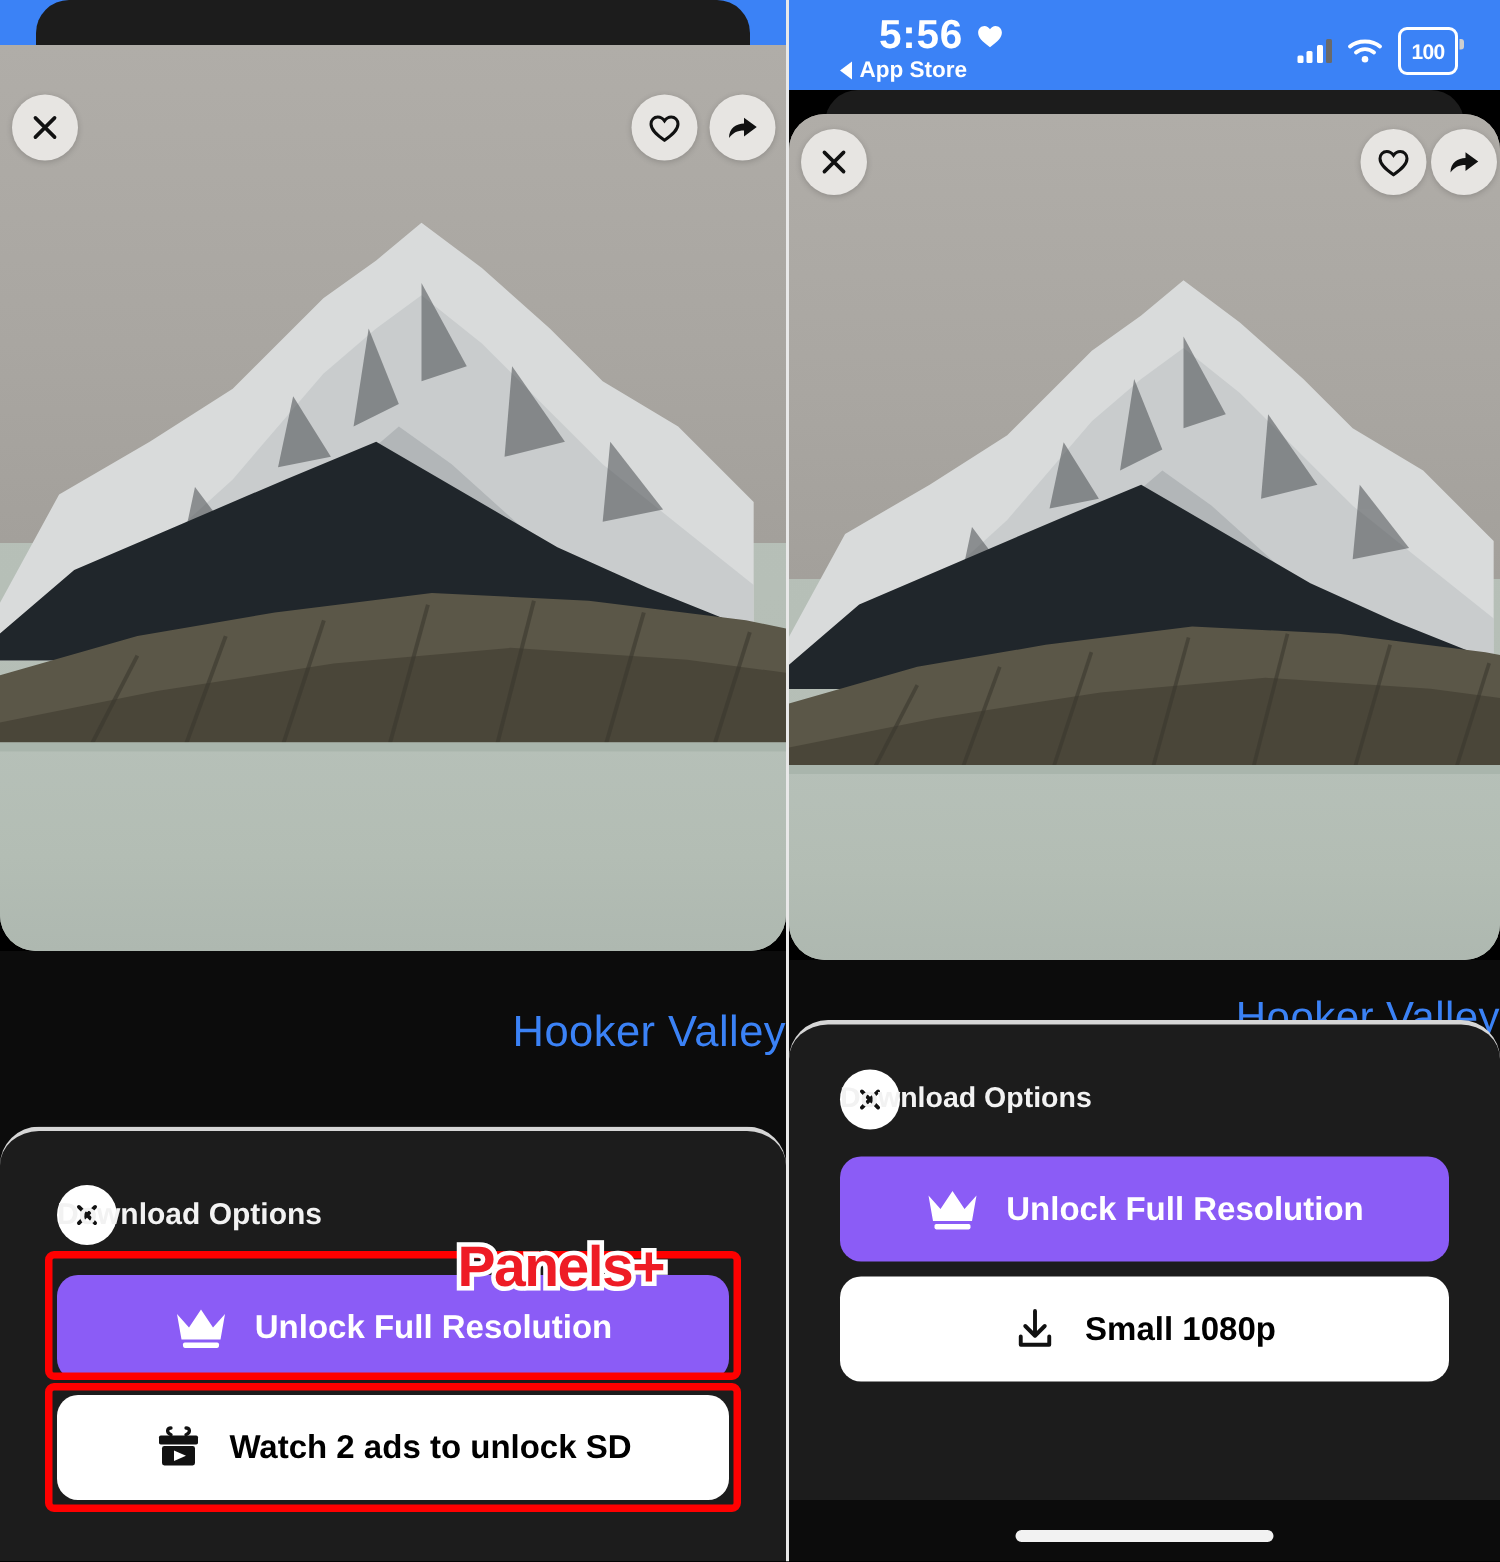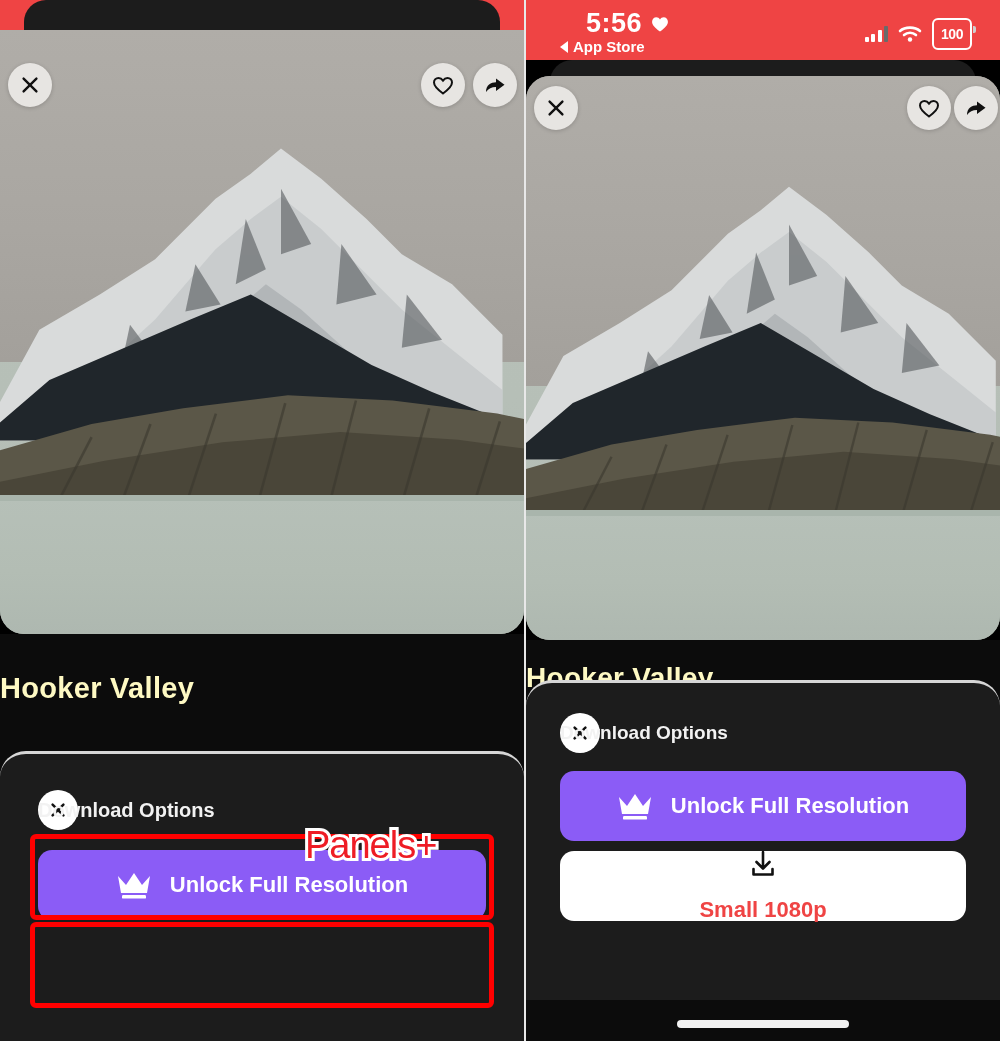--- a/index.html
+++ b/index.html
@@ -11,21 +11,21 @@
   }
   .screens { position: relative; width: 1000px; height: 1041px; display: flex; }
 
   
   .panel { position: relative; height: 1041px; background: #000; overflow: hidden; }
   .panel.left  { width: 524px; }
   .panel.divider { width: 2px; background: #e8e8e8; height: 1041px; }
   .panel.right { width: 474px; }
 
   
-  .statusbar { position: relative; height: 60px; background: #ef4444; color: #fff; }
+  .statusbar { position: relative; height: 60px; background: #3b82f6; color: #fff; }
   .sb-time {
     position: absolute; left: 60px; top: 8px;
     font-size: 27px; font-weight: bold; letter-spacing: .5px;
     display: flex; align-items: center; gap: 8px;
   }
   .sb-heart { width: 20px; height: 20px; }
   .sb-back {
     position: absolute; left: 34px; top: 38px;
     font-size: 15px; font-weight: bold; display: flex; align-items: center; gap: 5px;
   }
@@ -95,22 +95,22 @@
     width: 44px; height: 44px; border-radius: 50%;
     background: #e7e5e2;
     display: flex; align-items: center; justify-content: center;
     box-shadow: 0 1px 4px rgba(0,0,0,.18);
   }
   .photo-btn svg { display: block; }
 
   
   .detail { position: relative; background: #0c0c0c; }
   .wp-title {
-    text-align: left; color: #fef9c3;
-    font-weight: bold; letter-spacing: .3px;
+    text-align: right; color: #3b82f6;
+    font-weight: normal; letter-spacing: .3px;
   }
 
   
   .sheet {
     position: absolute; left: 0; right: 0; bottom: 0;
     background: #1c1c1c;
     border-top: 3px solid #d6d6d6;
     border-radius: 26px 26px 0 0;
   }
   .sheet-head { position: relative; display: flex; align-items: center; }
@@ -122,31 +122,31 @@
   .sheet-title {
     position: absolute; left: 0; right: 0; text-align: left;
     color: #f2f2f2; font-weight: bold; pointer-events: none;
   }
   .opt-btn {
     display: flex; align-items: center; justify-content: center; gap: 18px;
     border-radius: 14px; font-weight: bold;
     white-space: nowrap;
   }
   .opt-btn.primary { background: #8b5cf6; color: #fff; }
-  .opt-btn.secondary { background: #fff; color: #ef4444; flex-direction: column; }
+  .opt-btn.secondary { background: #fff; color: #000000; }
   .opt-btn svg { display: block; flex: none; }
 
   
   .annot {
     position: absolute; border: 5px solid #ff0000; border-radius: 6px;
     pointer-events: none;
   }
   .panels-badge {
     position: absolute;
-    font-size: 38px; font-weight: normal; font-style: normal;
+    font-size: 38px; font-weight: bold; font-style: normal;
     color: #ee1c25; letter-spacing: -1px;
     -webkit-text-stroke: 6px #ffffff;
     paint-order: stroke fill;
     white-space: nowrap;
   }
 
   .home-indicator {
     position: absolute; bottom: 13px; left: 50%; transform: translateX(-50%);
     width: 172px; height: 8px; border-radius: 4px; background: #f2f2f2;
   }
@@ -251,20 +251,29 @@
         </div>
 
         <div class="opt-btn primary">
           <svg width="36" height="30" viewBox="0 0 36 30">
             <path d="M2 6 L10 15 L18 3 L26 15 L34 6 L31 23 L5 23 Z" fill="#fff"></path>
             <rect x="6" y="25" width="24" height="3.6" rx="1.2" fill="#fff"></rect>
           </svg>
           <span>Unlock Full Resolution</span>
         </div>
 
+        <div class="opt-btn secondary">
+          <svg width="32" height="32" viewBox="0 0 32 32">
+            <path d="M11 3 C8.5 3 7.5 6 11 7.5 M21 3 C23.5 3 24.5 6 21 7.5" stroke="#111" stroke-width="2.2" fill="none" stroke-linecap="round"></path>
+            <rect x="3" y="8" width="26" height="6" rx="1.2" fill="#111"></rect>
+            <rect x="5" y="15" width="22" height="13" rx="1.6" fill="#111"></rect>
+            <polygon points="13,18 21,21.5 13,25" fill="#fff"></polygon>
+          </svg>
+          <span>Watch 2 ads to unlock SD</span>
+        </div>
       </div>
 
       <div class="annot" style="left:30px; top:200px; width:464px; height:86px;"></div>
       <div class="annot" style="left:30px; top:288px; width:464px; height:86px;"></div>
       <div class="panels-badge" style="left:305px; top:190px;">Panels+</div>
     </div>
   </div>
 
   <div class="panel divider"></div>
 

